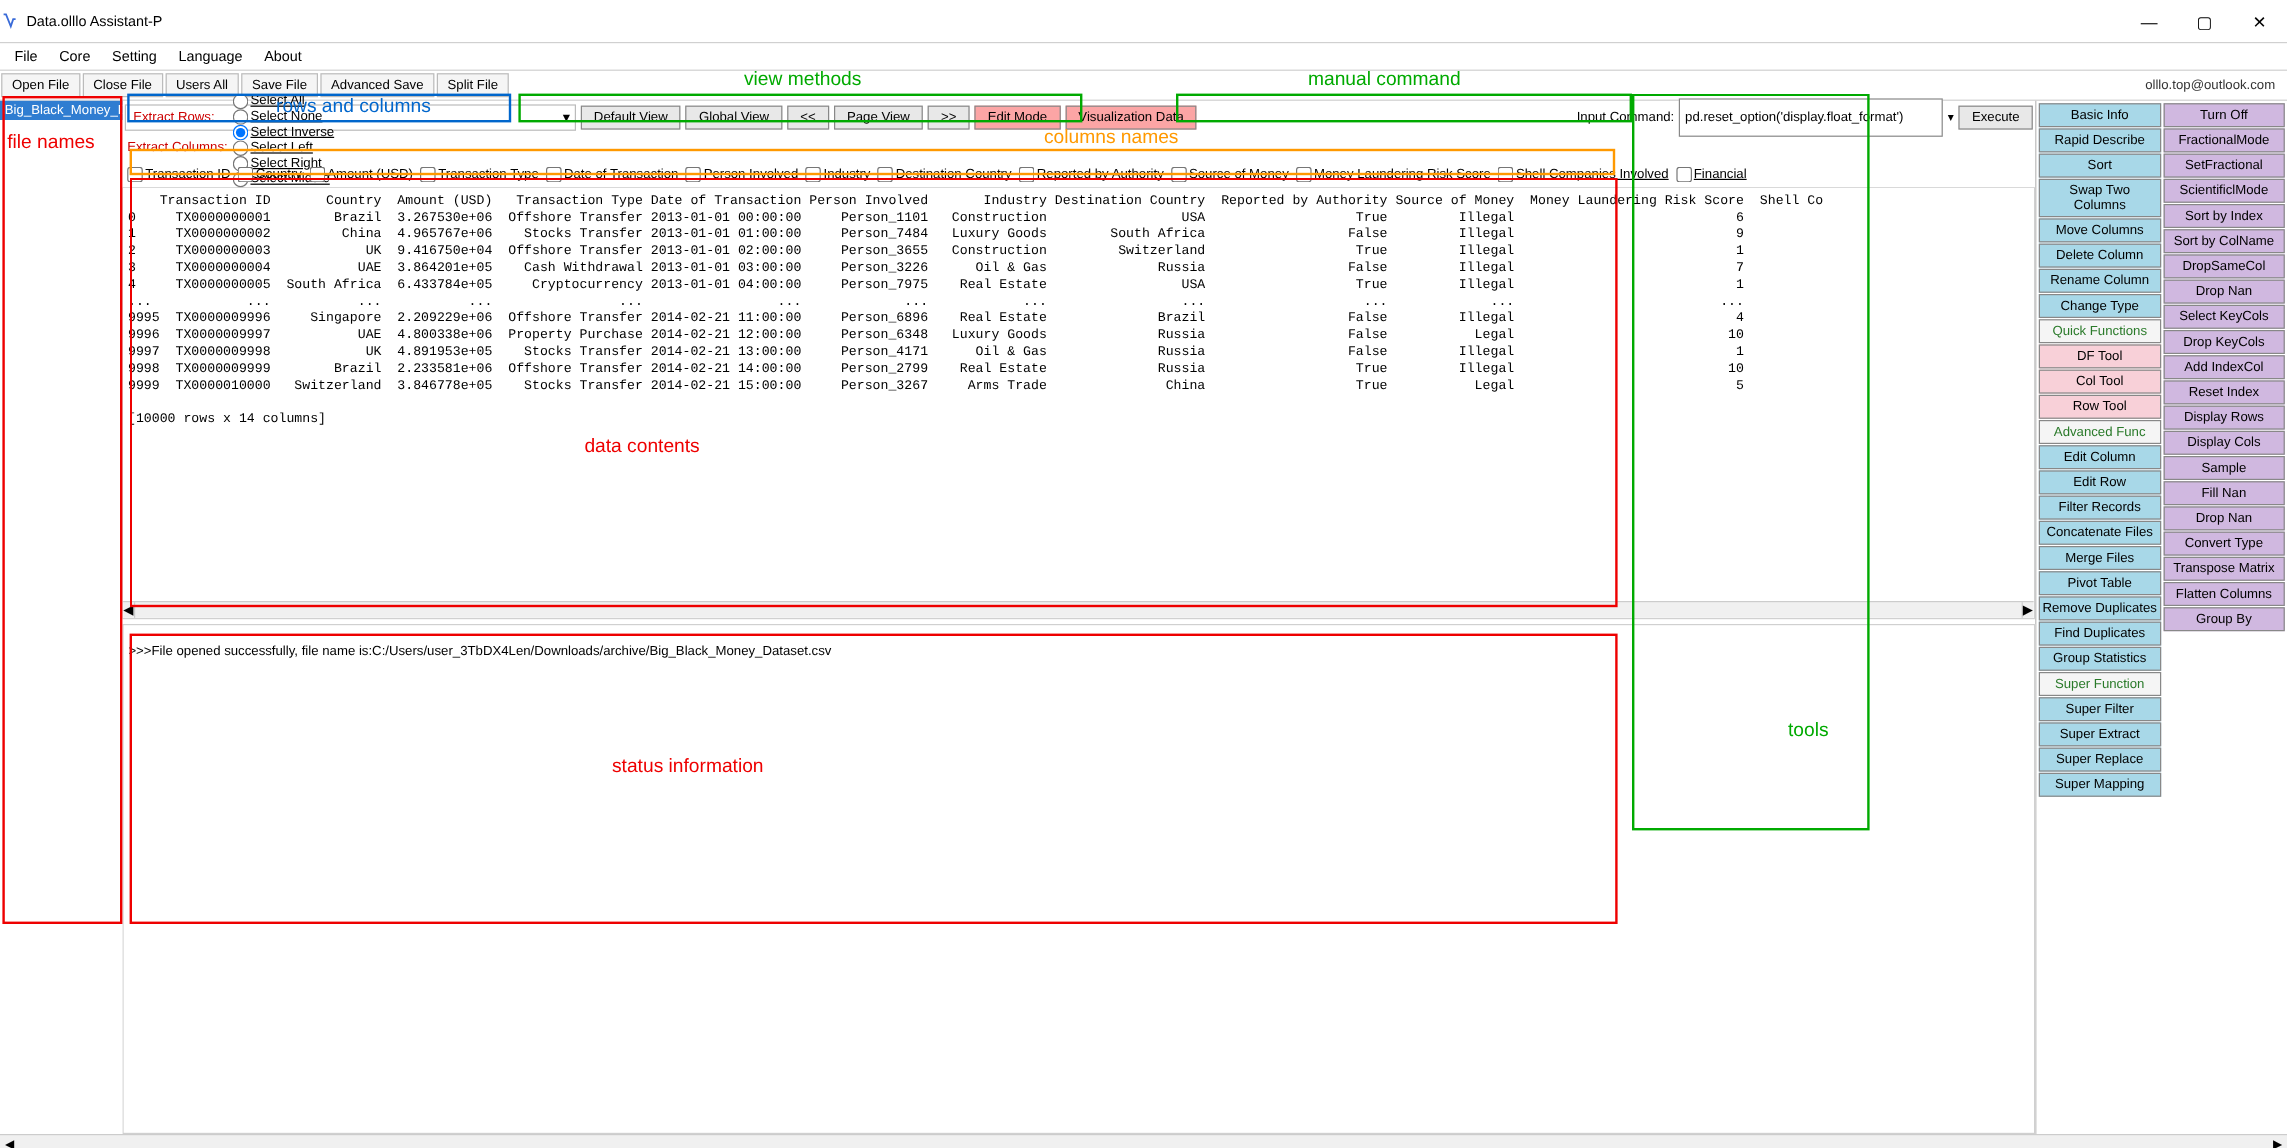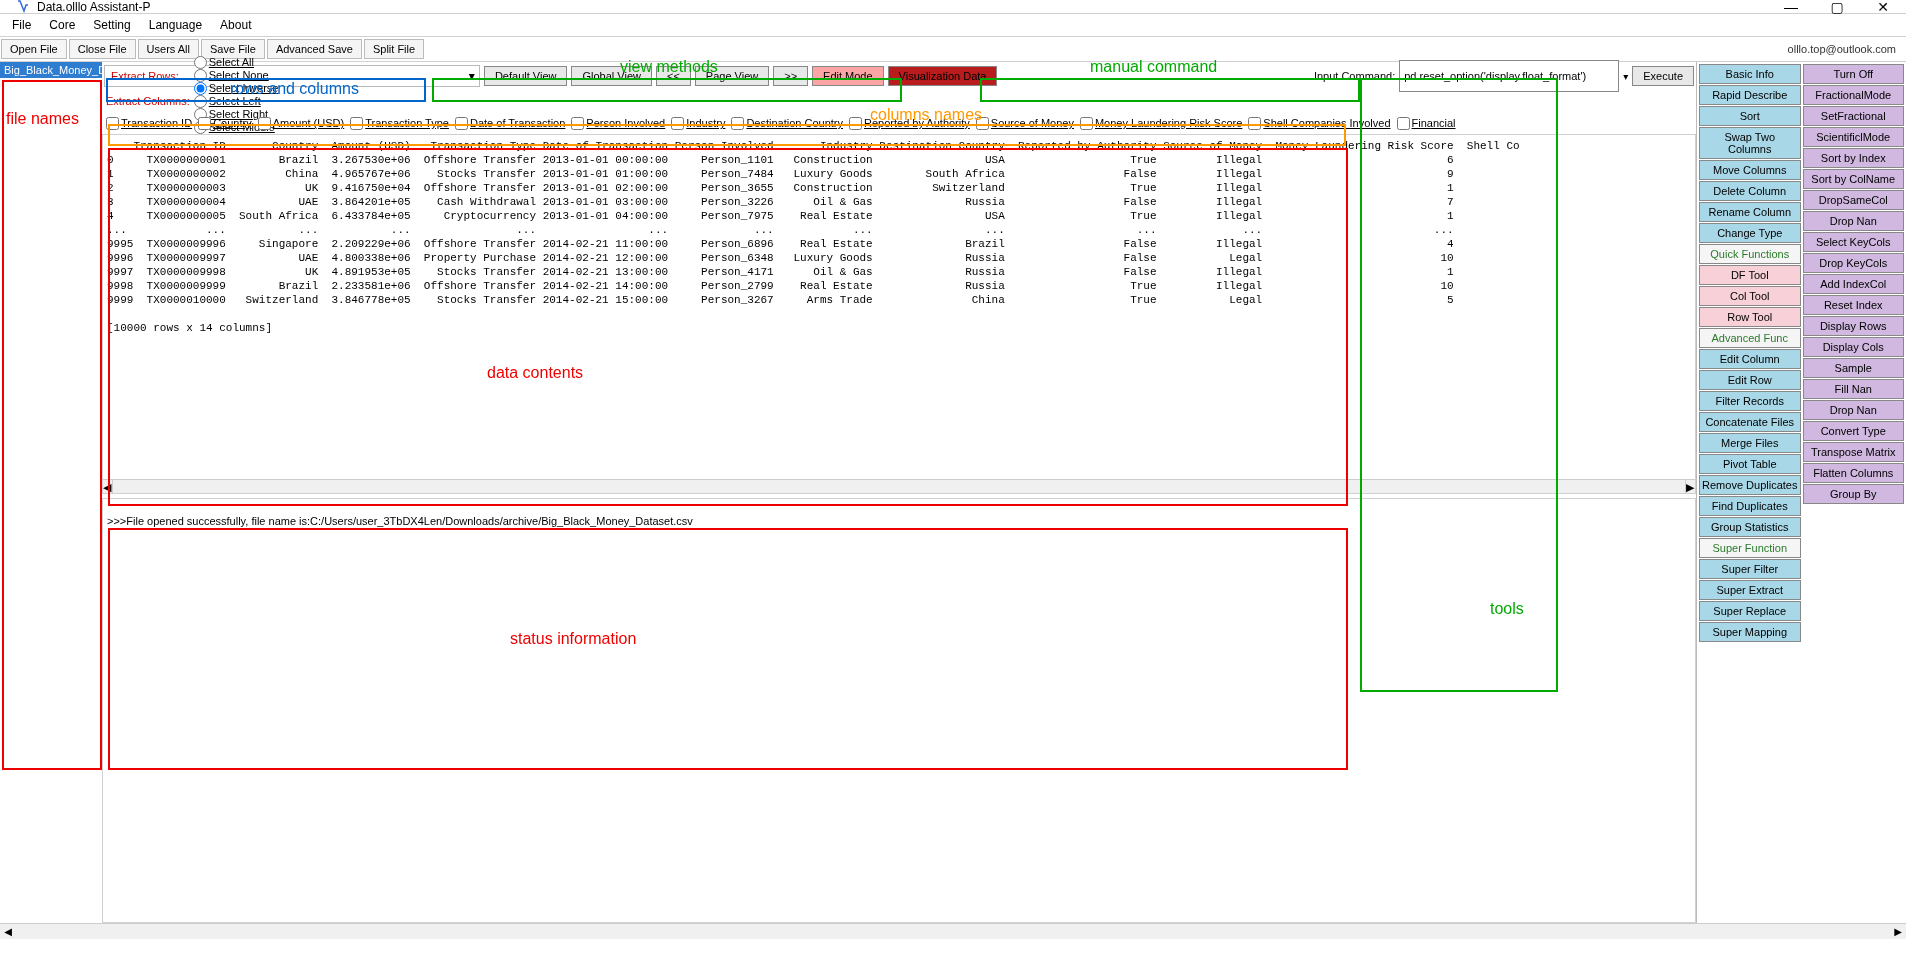--- a/index.html
+++ b/index.html
@@ -1,18 +1,18 @@
 <!DOCTYPE html>
 <html><head>
 <meta charset="utf-8">
 <style>
 * { box-sizing: border-box; margin: 0; padding: 0; font-family: "Segoe UI", Tahoma, sans-serif; }
 html, body { width: 1906px; height: 957px; background: #fff; overflow: hidden; font-size: 12px; }
 
-.titlebar { height: 14px; display: flex; align-items: center; padding-left: 15px; border-bottom: 1px solid #d0d0d0; }
+.titlebar { height: 36px; display: flex; align-items: center; padding-left: 0; border-bottom: 1px solid #d0d0d0; }
 .titlebar .icon { width: 16px; height: 16px; margin-right: 6px; display:inline-block; }
 .titlebar .title { flex: 1; font-size: 12px; color: #000; }
 .winbtns { display: flex; height: 100%; }
 .winbtn { width: 46px; display:flex; align-items:center; justify-content:center; font-size:14px; cursor:pointer; }
 
 .menubar { height: 22px; display:flex; align-items:center; padding-left:4px; gap: 2px; }
 .menubar span { padding: 2px 8px; cursor:pointer; }
 
 .filebar { height: 26px; display:flex; align-items:center; border-top:1px solid #d0d0d0; border-bottom:1px solid #d0d0d0; }
 .filebtn { padding: 3px 8px; border:1px solid #bbb; background:#f5f5f5; margin:1px; cursor:pointer; font-size:11px; }
@@ -28,21 +28,21 @@
 .content-col { margin-left:102px; display:flex; flex-direction:column; height:100%; }
 
 .row-controls { display:flex; align-items:center; height:28px; gap:4px; padding:2px; }
 .extract-rows { display:flex; align-items:center; border:1px solid #bbb; height:22px; }
 .extract-rows .lbl { color:#c00; padding:0 6px; font-size:11px; }
 .extract-rows input { width:280px; height:18px; border:none; outline:none; font-size:11px; }
 .extract-rows .arrow { padding:0 4px; cursor:pointer; }
 
 .vbtn { padding:3px 10px; border:1px solid #888; background:#e8e8e8; font-size:11px; cursor:pointer; }
 .vbtn.green { background:#fca5a5; }
-.vbtn.green2 { background:#b91c1c; }
+.vbtn.green2 { background:#fca5a5; }
 
 .cmdwrap { display:flex; align-items:center; margin-left:auto; gap:4px; }
 .cmdwrap .lbl { font-size:11px; }
 .cmdwrap input { width:220px; height:32px; border:1px solid #888; font-size:11px; padding:0 4px; }
 
 .col-select { display:flex; align-items:center; height:22px; font-size:11px; padding-left:4px; gap:4px; }
 .col-select .lbl { color:#c00; }
 .col-select label { display:flex; align-items:center; gap:2px; cursor:pointer;text-decoration:underline; }
 
 .col-checks { display:flex; align-items:center; height:22px; font-size:11px; overflow:hidden; white-space:nowrap; padding-left:4px; gap:6px;text-decoration:underline; }

